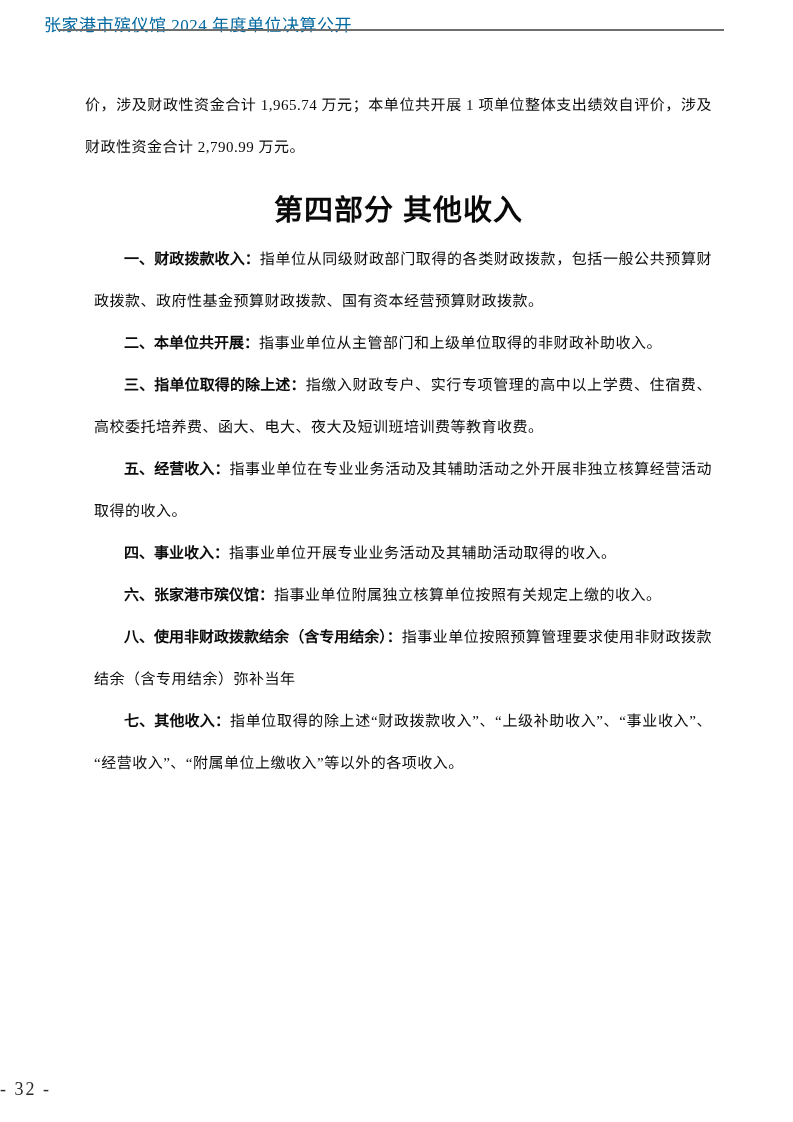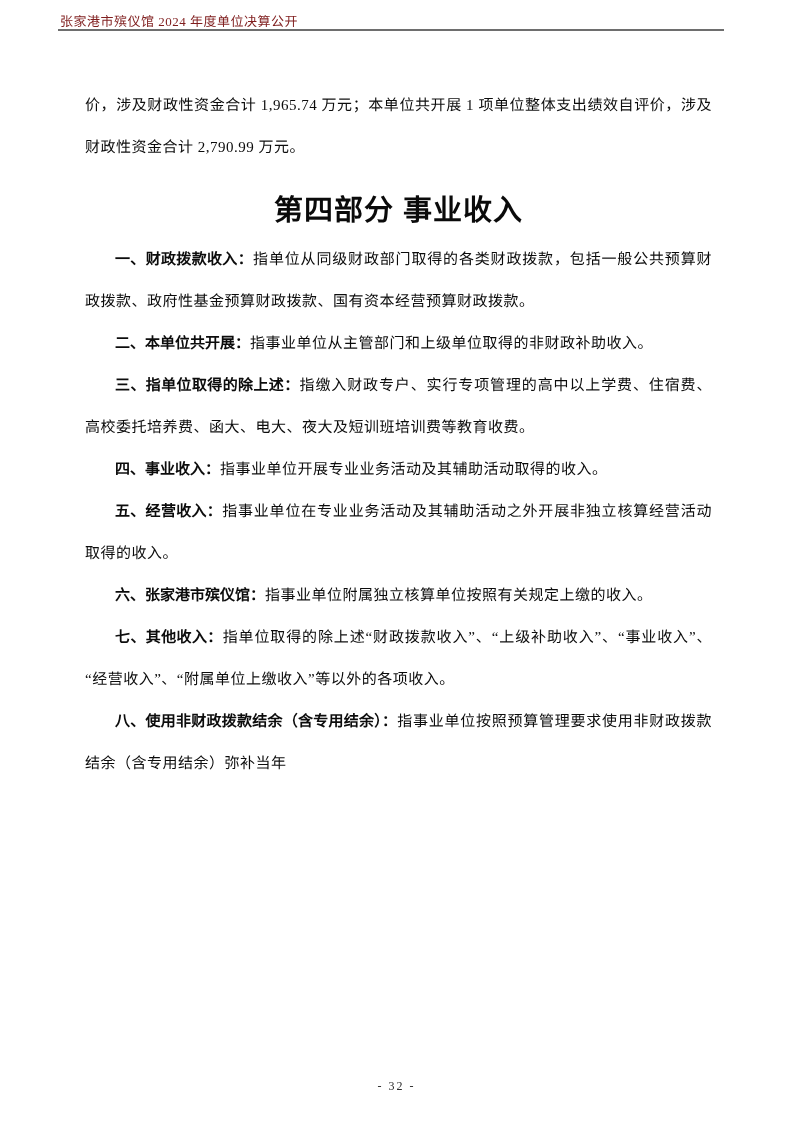--- a/index.html
+++ b/index.html
@@ -12,25 +12,25 @@
     width: 793px;
     height: 1122px;
     background: #ffffff;
     color: #111111;
     font-family: "Liberation Serif", "DejaVu Serif", serif;
     overflow: hidden;
   }
   
   .header-title {
     position: absolute;
-    left: 60px;
+    left: 44px;
     top: 11px;
-    font-size: 13px;
+    font-size: 17px;
     letter-spacing: 0.5px;
-    color: #7f1d1d;
+    color: #0369a1;
     white-space: nowrap;
   }
   .header-rule {
     position: absolute;
     left: 58px;
     top: 29px;
     width: 666px;
     height: 2px;
     background: #6e6e6e;
   }
@@ -48,20 +48,21 @@
     text-align: justify;
     text-justify: inter-character;
     letter-spacing: 0.5px;
     color: #0c0c0c;
   }
   .para.intro {
     text-indent: 0;
   }
   .para.def {
     text-indent: 2em;
+    margin-left: 9px;
   }
   .term {
     font-weight: bold;
     font-family: "Liberation Sans", "DejaVu Sans", sans-serif;
     letter-spacing: 0;
   }
   .section-heading {
     margin: 20px 0 6px 0;
     font-size: 29px;
     line-height: 44px;
@@ -70,53 +71,53 @@
     font-family: "Liberation Sans", "DejaVu Sans", sans-serif;
     color: #0a0a0a;
     letter-spacing: 1px;
   }
   
   .page-number {
     position: absolute;
     left: 0;
     right: 0;
     top: 1079px;
-    text-align: center;
-    font-size: 12px;
+    text-align: left;
+    font-size: 18px;
     color: #2a2a2a;
     letter-spacing: 2px;
   }
 </style>
 </head>
 <body>
 
 <div class="page">
 
   <div class="header-title">张家港市殡仪馆 2024 年度单位决算公开</div>
   <div class="header-rule"></div>
 
   <div class="doc-body">
 
     <p class="para intro">价，涉及财政性资金合计 1,965.74 万元；本单位共开展 1 项单位整体支出绩效自评价，涉及财政性资金合计 2,790.99 万元。</p>
 
-    <h2 class="section-heading">第四部分 事业收入</h2>
+    <h2 class="section-heading">第四部分 其他收入</h2>
 
     <p class="para def"><span class="term">一、财政拨款收入：</span><span>指单位从同级财政部门取得的各类财政拨款，包括一般公共预算财政拨款、政府性基金预算财政拨款、国有资本经营预算财政拨款。</span></p>
 
     <p class="para def"><span class="term">二、本单位共开展：</span><span>指事业单位从主管部门和上级单位取得的非财政补助收入。</span></p>
 
     <p class="para def"><span class="term">三、指单位取得的除上述：</span><span>指缴入财政专户、实行专项管理的高中以上学费、住宿费、高校委托培养费、函大、电大、夜大及短训班培训费等教育收费。</span></p>
 
+    <p class="para def"><span class="term">五、经营收入：</span><span>指事业单位在专业业务活动及其辅助活动之外开展非独立核算经营活动取得的收入。</span></p>
+
     <p class="para def"><span class="term">四、事业收入：</span><span>指事业单位开展专业业务活动及其辅助活动取得的收入。</span></p>
-
-    <p class="para def"><span class="term">五、经营收入：</span><span>指事业单位在专业业务活动及其辅助活动之外开展非独立核算经营活动取得的收入。</span></p>
 
     <p class="para def"><span class="term">六、张家港市殡仪馆：</span><span>指事业单位附属独立核算单位按照有关规定上缴的收入。</span></p>
 
+    <p class="para def"><span class="term">八、使用非财政拨款结余（含专用结余）：</span><span>指事业单位按照预算管理要求使用非财政拨款结余（含专用结余）弥补当年</span></p>
+
     <p class="para def"><span class="term">七、其他收入：</span><span>指单位取得的除上述“财政拨款收入”、“上级补助收入”、“事业收入”、“经营收入”、“附属单位上缴收入”等以外的各项收入。</span></p>
-
-    <p class="para def"><span class="term">八、使用非财政拨款结余（含专用结余）：</span><span>指事业单位按照预算管理要求使用非财政拨款结余（含专用结余）弥补当年</span></p>
 
   </div>
 
   <div class="page-number">- 32 -</div>
 
 </div>
 
 </body></html>

